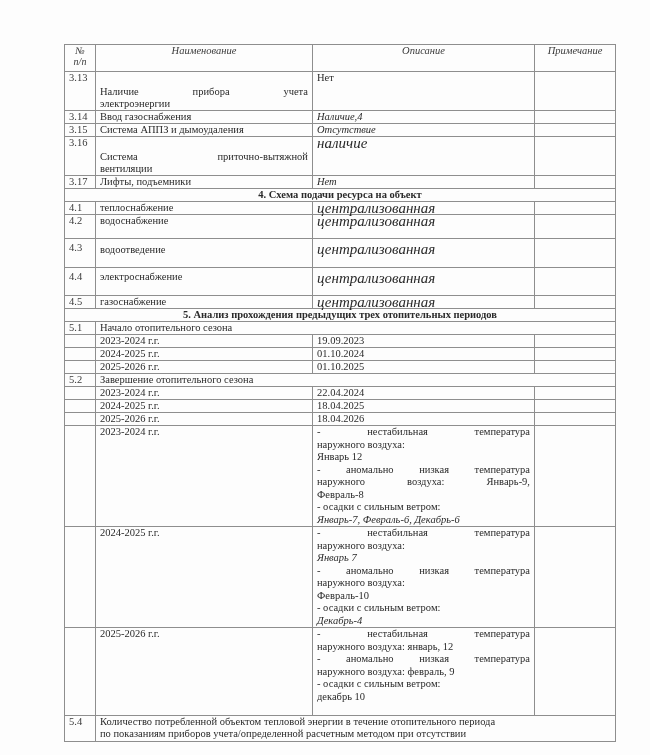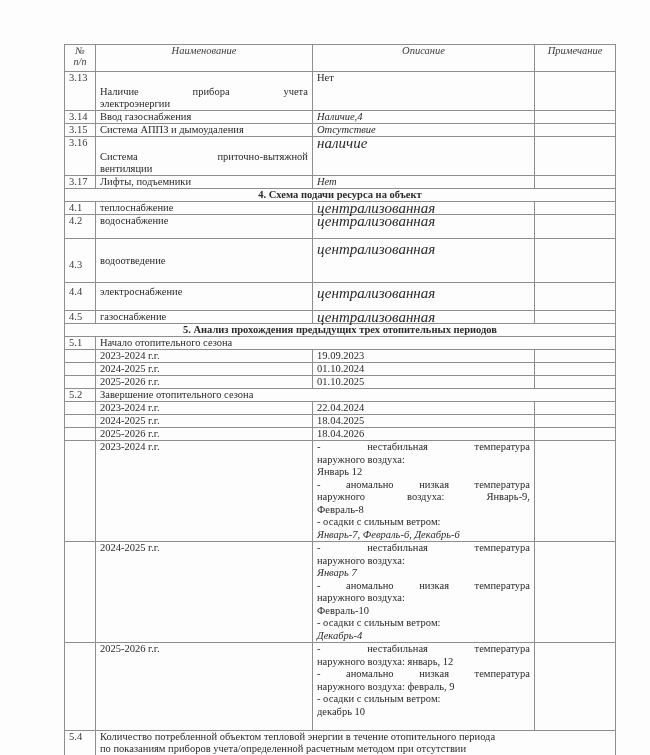--- a/index.html
+++ b/index.html
@@ -101,22 +101,22 @@
     <td class="center small-it">централизованная</td>
     <td></td>
   </tr>
   <tr class="r24">
     <td class="num">4.2</td>
     <td>водоснабжение</td>
     <td class="center small-it">централизованная</td>
     <td></td>
   </tr>
   <tr class="r24">
-    <td class="num" style="padding-top:20px">4.3</td>
-    <td style="padding-top:16px">водоотведение</td>
+    <td class="num" style="padding-top:3px">4.3</td>
+    <td style="padding-top:5px">водоотведение</td>
     <td class="center small-it" style="padding-top:4px">централизованная</td>
     <td></td>
   </tr>
   <tr class="r24">
     <td class="num" style="padding-top:3px">4.4</td>
     <td style="padding-top:3px">электроснабжение</td>
     <td class="center small-it" style="padding-top:4px">централизованная</td>
     <td></td>
   </tr>
   <tr class="r12">

